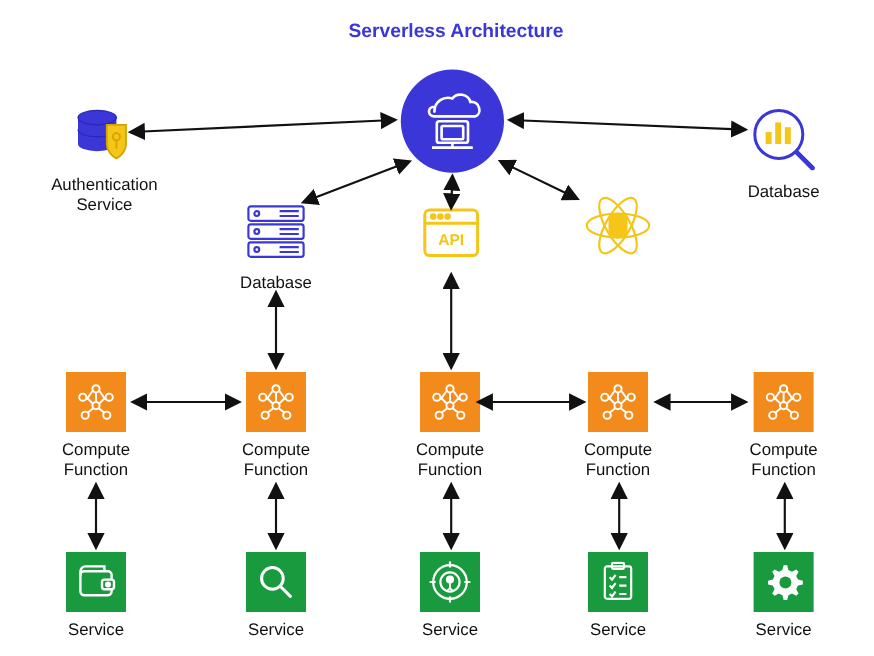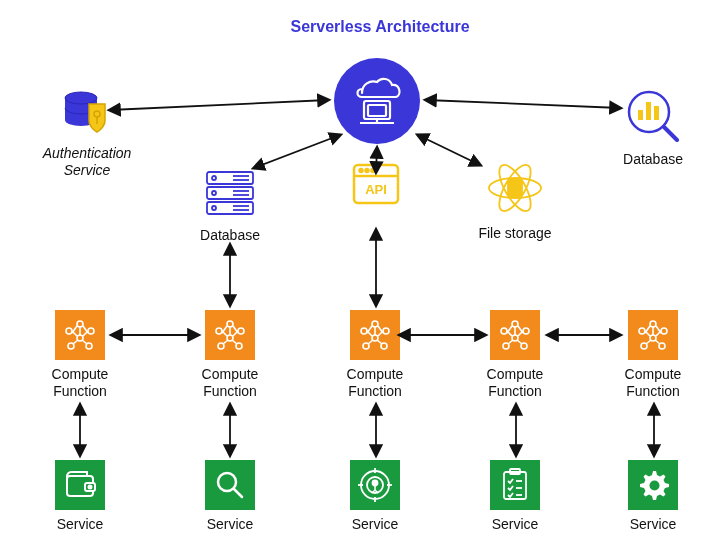--- a/index.html
+++ b/index.html
@@ -88,21 +88,21 @@
     <g>
       <ellipse cx="20" cy="8" rx="16" ry="6" fill="#3a36d8"></ellipse>
       <path d="M4 8 L4 30 A16 6 0 0 0 36 30 L36 8" fill="#3a36d8"></path>
       <ellipse cx="20" cy="8" rx="16" ry="6" fill="none" stroke="#2a26b8" stroke-width="1"></ellipse>
       <path d="M4 18 A16 6 0 0 0 36 18" fill="none" stroke="#2a26b8" stroke-width="1"></path>
       <path d="M28 14 L44 14 L44 30 C44 38 36 42 36 42 C36 42 28 38 28 30 Z" fill="#f5c518" stroke="#d4a500" stroke-width="1.5"></path>
       <circle cx="36" cy="24" r="3" fill="none" stroke="#d4a500" stroke-width="1.5"></circle>
       <line x1="36" y1="27" x2="36" y2="34" stroke="#d4a500" stroke-width="1.5"></line>
     </g>
   </svg>
-  <div class="label" style="white-space:pre-line;font-style:italic;">Authentication
+  <div class="label" style="white-space:pre-line;">Authentication
 Service</div>
 </div>
 
 <div class="node" style="left:185px; top:170px; width:90px;">
   <svg width="54" height="48">
     <g fill="none" stroke="#3a36d8" stroke-width="1.8">
       <rect x="4" y="2" width="46" height="12" rx="2"></rect>
       <rect x="4" y="17" width="46" height="12" rx="2"></rect>
       <rect x="4" y="32" width="46" height="12" rx="2"></rect>
       <circle cx="11" cy="8" r="2"></circle>
@@ -112,21 +112,21 @@
         <line x1="30" y1="21" x2="46" y2="21"></line>
         <line x1="30" y1="25" x2="46" y2="25"></line>
       <circle cx="11" cy="38" r="2"></circle>
         <line x1="30" y1="36" x2="46" y2="36"></line>
         <line x1="30" y1="40" x2="46" y2="40"></line>
     </g>
   </svg>
   <div class="label">Database</div>
 </div>
 
-<div class="node" style="left:340px; top:162px; width:72px;">
+<div class="node" style="left:340px; top:172px; width:72px;">
   <svg width="50" height="44">
     <g fill="none" stroke="#f5c518" stroke-width="2.5">
       <rect x="3" y="3" width="44" height="38" rx="4"></rect>
       <line x1="3" y1="14" x2="47" y2="14"></line>
       <circle cx="10" cy="8.5" r="1.5" fill="#f5c518"></circle>
       <circle cx="16" cy="8.5" r="1.5" fill="#f5c518"></circle>
       <circle cx="22" cy="8.5" r="1.5" fill="#f5c518"></circle>
       <text x="25" y="32" font-size="13" font-weight="700" fill="#f5c518" stroke="none" text-anchor="middle" font-family="Arial">API</text>
     </g>
   </svg>
@@ -136,21 +136,20 @@
 <div class="node" style="left:465px; top:160px; width:100px;">
   <svg width="60" height="56">
     <g fill="none" stroke="#f5c518" stroke-width="1.8">
       <ellipse cx="30" cy="28" rx="26" ry="10"></ellipse>
       <ellipse cx="30" cy="28" rx="26" ry="10" transform="rotate(60 30 28)"></ellipse>
       <ellipse cx="30" cy="28" rx="26" ry="10" transform="rotate(-60 30 28)"></ellipse>
       <ellipse cx="30" cy="22" rx="7" ry="3" fill="#f5c518"></ellipse>
       <path d="M23 22 L23 34 A7 3 0 0 0 37 34 L37 22" fill="#f5c518"></path>
     </g>
   </svg>
-  <div class="label">File storage</div>
 </div>
 
 <div class="node" style="left:608px; top:88px; width:90px;">
   <svg width="56" height="54">
     <g fill="none" stroke="#3a36d8" stroke-width="2.5">
       <circle cx="24" cy="24" r="20"></circle>
       <line x1="39" y1="39" x2="52" y2="52" stroke-width="4" stroke-linecap="round"></line>
     </g>
     <g fill="#f5c518">
       <rect x="13" y="22" width="5" height="10"></rect>

